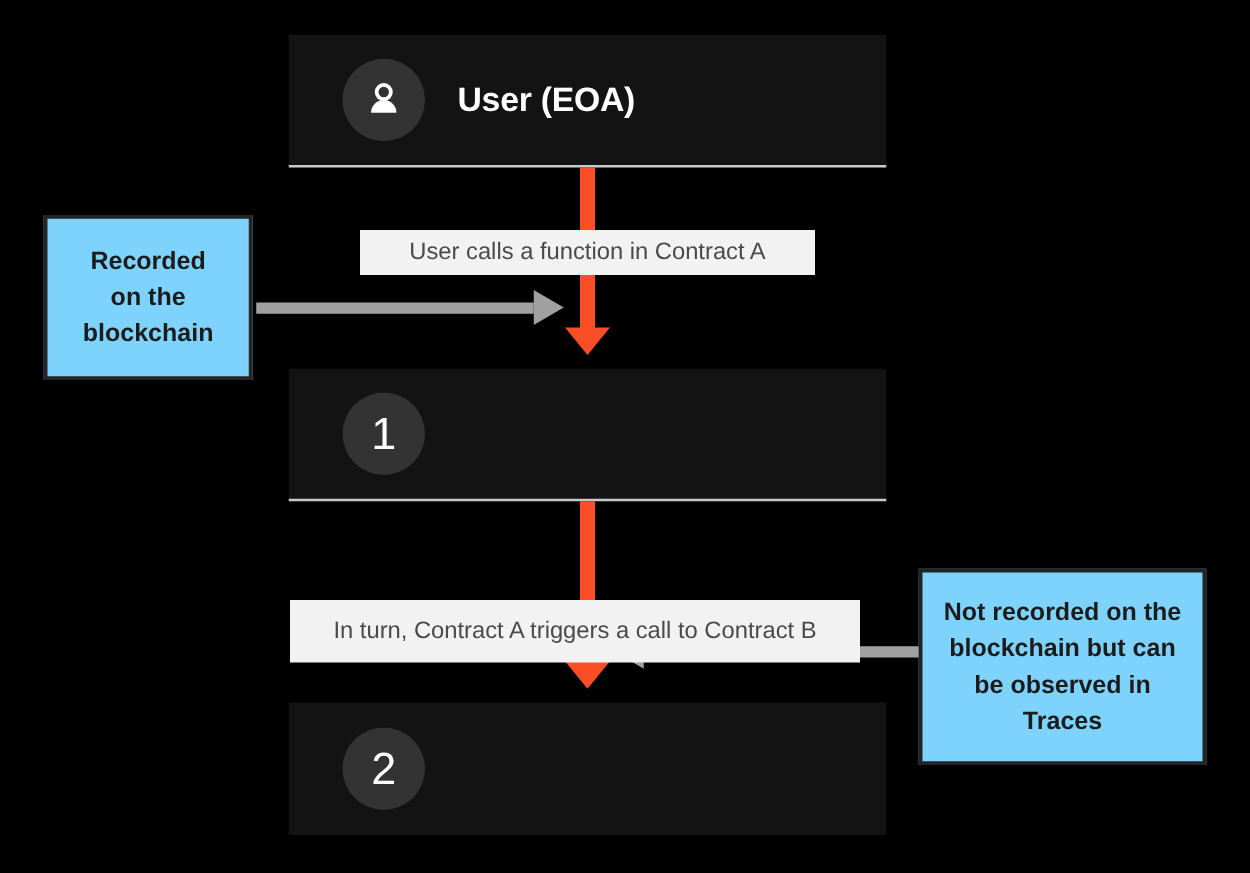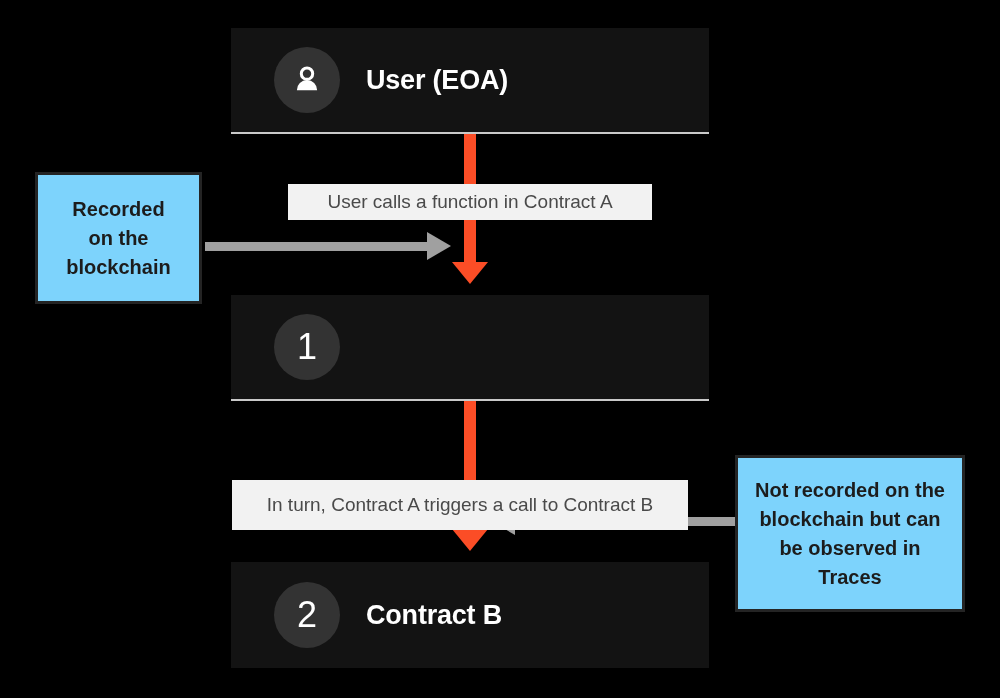--- a/index.html
+++ b/index.html
@@ -176,21 +176,20 @@
     </div>
     <div class="node-title">User (EOA)</div>
   </div>
 
   <div class="node node-underline" id="node-ca">
     <div class="node-badge">1</div>
   </div>
 
   <div class="node" id="node-cb">
     <div class="node-badge">2</div>
-    <div class="node-title">Contract B</div>
   </div>
 
   <div class="edge-label" id="label-1">User calls a function in Contract A</div>
   <div class="edge-label" id="label-2">In turn, Contract A triggers a call to Contract B</div>
 
   <div class="annot" id="annot-left">
     <span>Recorded<br>on the<br>blockchain</span>
   </div>
   <div class="annot" id="annot-right">
     <span>Not recorded on the<br>blockchain but can<br>be observed in<br>Traces</span>

